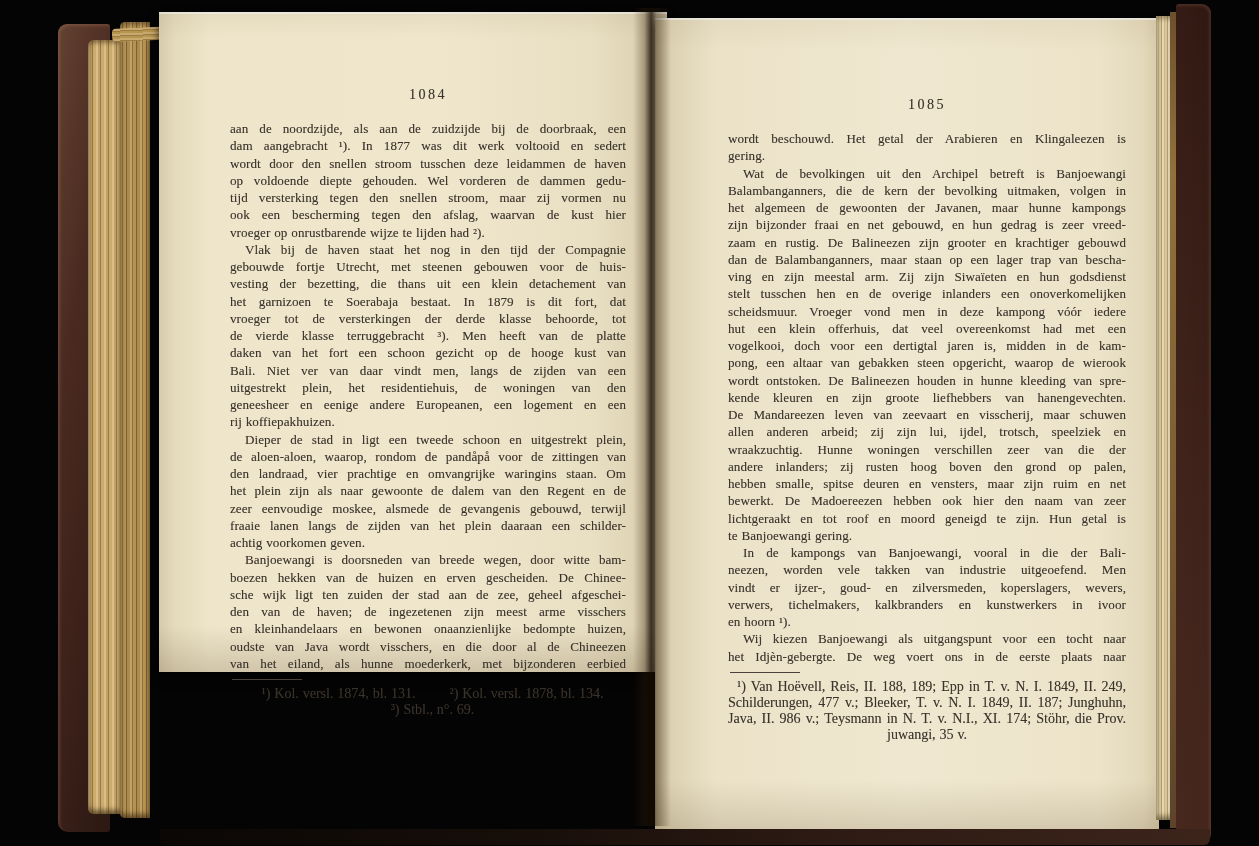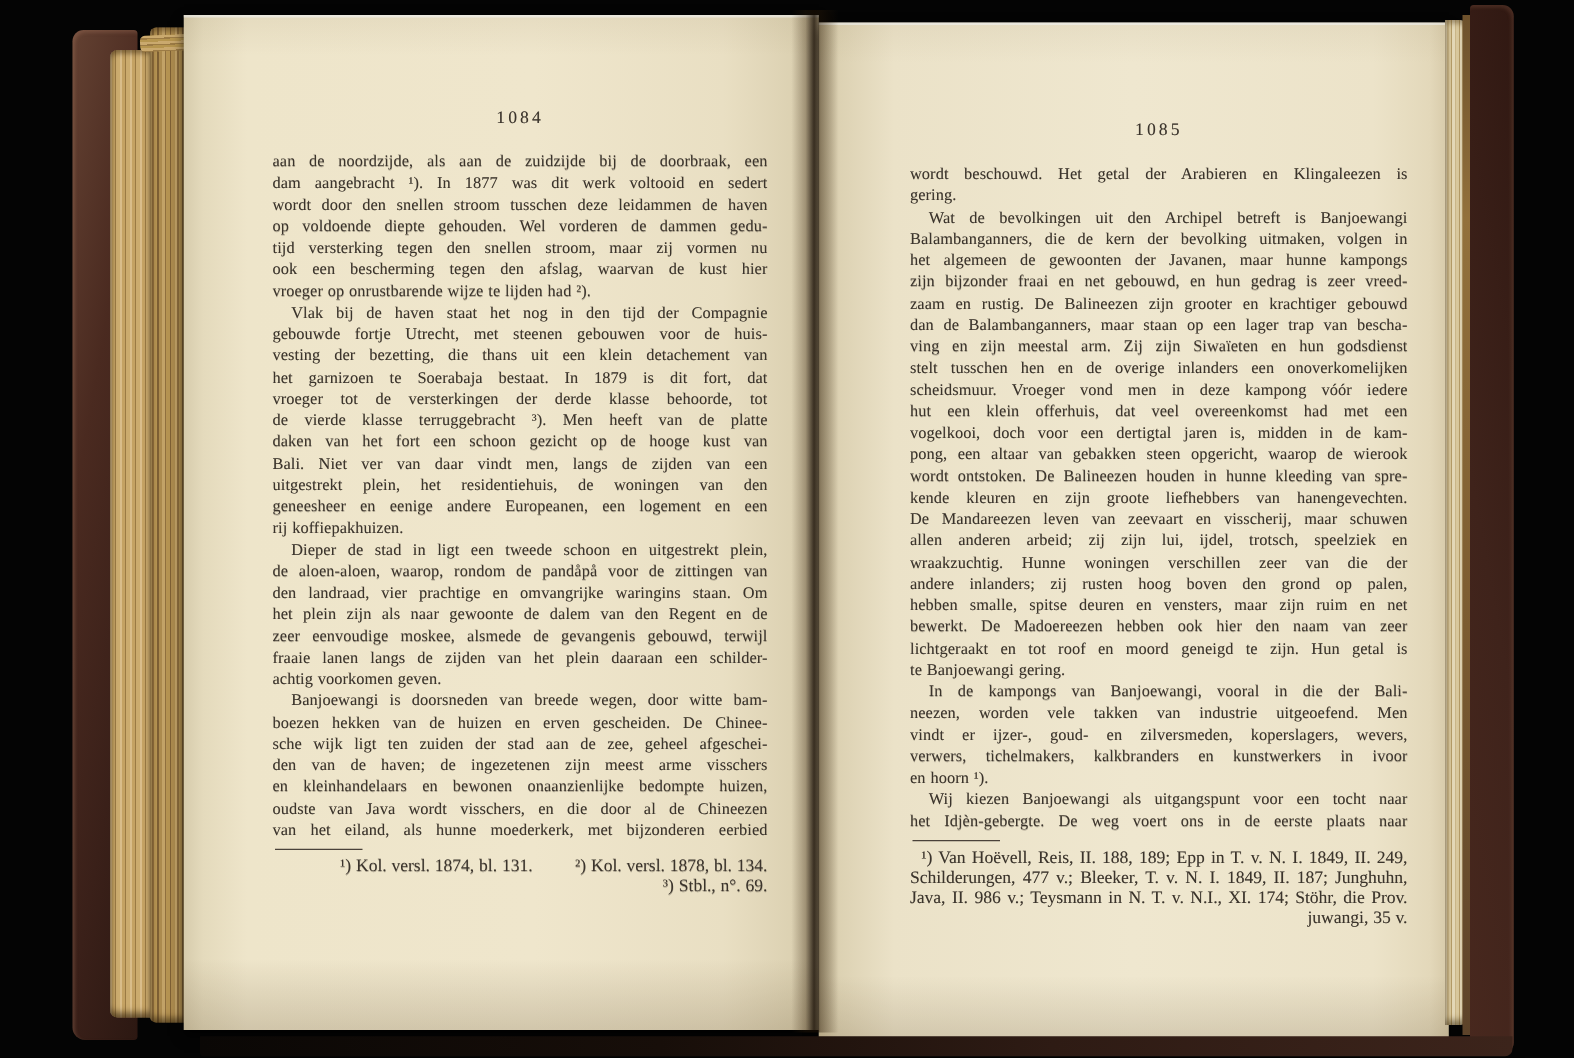--- a/index.html
+++ b/index.html
@@ -16,21 +16,21 @@
   .stack-left-inner{position:absolute;left:120px;top:22px;width:30px;height:796px;
     background:repeating-linear-gradient(90deg,#c2a267 0 2px,#8f6f3e 2px 3px,#b59352 3px 6px,#7d5f34 6px 7px,#ab8a4e 7px 10px);
     border-radius:5px 0 0 5px;box-shadow:inset 0 3px 4px rgba(60,40,15,.45),inset 0 -4px 5px rgba(40,25,8,.55);}
   .stack-top-wedge{position:absolute;left:112px;top:26px;width:130px;height:13px;
     background:repeating-linear-gradient(180deg,#caa96e 0 2px,#9c7b45 2px 3px,#b6954f 3px 5px);
     transform:rotate(-2.5deg);border-radius:4px;}
 
   .page{position:absolute;box-shadow:0 5px 9px rgba(0,0,0,.75);}
   .page::before{content:"";position:absolute;left:0;right:0;top:0;height:2px;
     background:rgba(242,246,252,.5);}
-  .page-left{left:147px;top:12px;width:508px;height:812px;
+  .page-left{left:159px;top:12px;width:508px;height:660px;
     background:linear-gradient(180deg,rgba(120,100,60,.08) 0,rgba(0,0,0,0) 4%,rgba(0,0,0,0) 93%,rgba(90,70,40,.2) 100%),
       linear-gradient(90deg,#d6cbac 0,#e4dabc 3%,#eee5ca 10%,#efe6cc 55%,#e9dfc3 85%,#dcd1b2 96%,#cfc2a0 100%);}
   .page-right{left:655px;top:18px;width:504px;height:820px;
     background:linear-gradient(180deg,rgba(120,100,60,.07) 0,rgba(0,0,0,0) 4%,rgba(0,0,0,0) 93%,rgba(90,70,40,.2) 100%),
       linear-gradient(90deg,#c9bb97 0,#dcd1b2 3%,#ebe2c8 12%,#efe7cf 50%,#ece3c9 88%,#e3d8ba 97%,#d6c9a8 100%);font-family:Liberation Serif, serif;}
   .gutter{position:absolute;left:633px;top:8px;width:38px;height:818px;pointer-events:none;
     background:linear-gradient(90deg,rgba(30,18,6,0) 0%,rgba(50,32,12,.32) 30%,rgba(22,12,3,.78) 48%,rgba(40,25,9,.4) 62%,rgba(30,18,6,0) 100%);}
   .fore-edge-right{position:absolute;left:1156px;top:16px;width:17px;height:804px;
     background:repeating-linear-gradient(90deg,#e3d7b6 0 2px,#c9b587 2px 3px,#d8c79c 3px 5px,#b49b66 5px 6px);
     border-radius:0 5px 5px 0;box-shadow:inset 0 3px 4px rgba(70,50,20,.4),inset 0 -4px 5px rgba(50,35,12,.5);}
@@ -50,21 +50,21 @@
   .textcol-right{left:73px;top:78px;width:398px;}
   .pagenum{text-align:center;font-size:14px;letter-spacing:2.5px;line-height:17px;
     margin-bottom:17px;}
   .body{font-size:13px;word-spacing:.5px;letter-spacing:.1px;}
   .line{line-height:17.25px;height:17.25px;overflow:hidden;
     text-align:justify;text-align-last:justify;}
   .line.last{text-align-last:left;}
   .line.first{text-indent:15px;}
   .fnsep{width:70px;border-top:1.3px solid #4a423a;margin:7px 0 6px 2px;}
   .footnotes{font-size:14px;word-spacing:.4px;}
-  .footrow{line-height:16px;height:16px;overflow:hidden;text-align:right;}
+  .footrow{line-height:16px;height:16px;overflow:hidden;text-align:center;}
   .footrow.indent{text-indent:9px;}
   .footrow.just{text-align:justify;text-align-last:justify;}
   .footrow span{margin-right:34px;}
   .footrow span:last-child{margin-right:0;}
 </style>
 </head>
 <body>
 
 <div class="stage">
   <div class="cover-left"></div>

